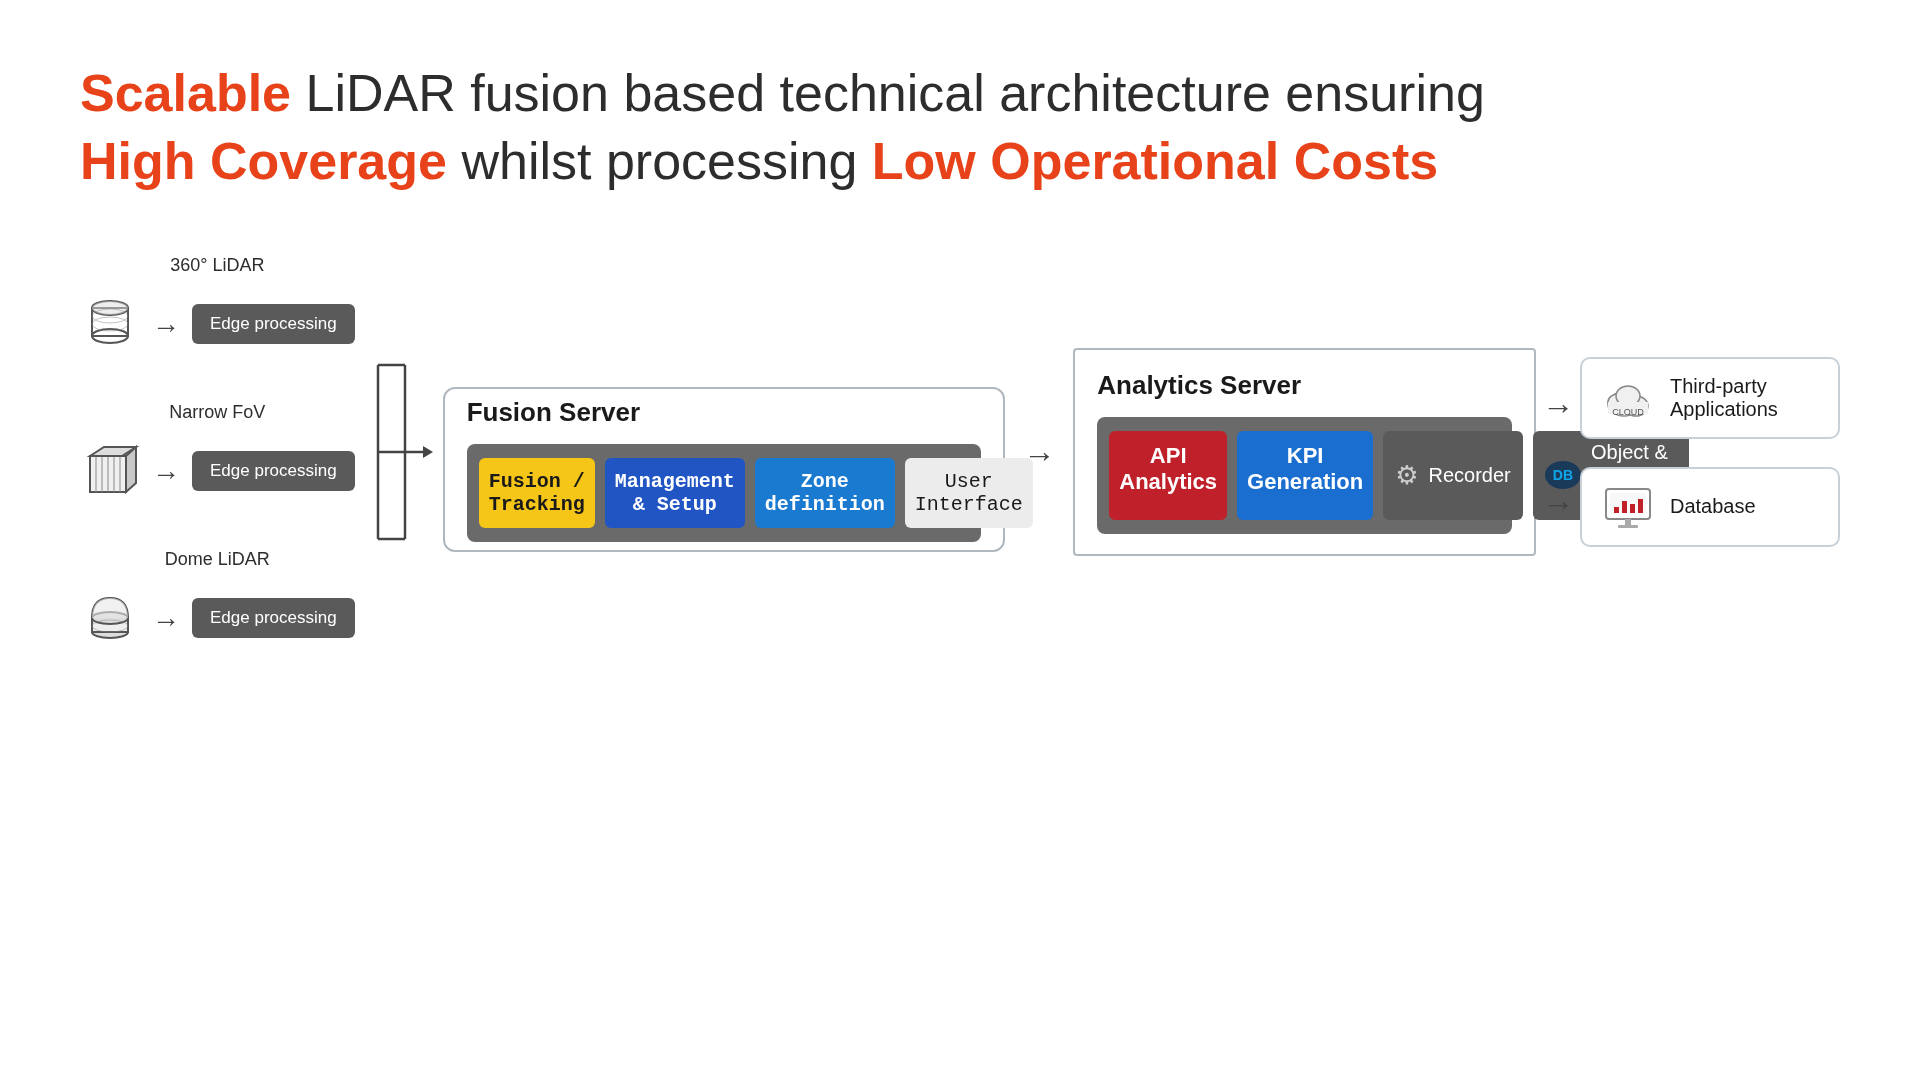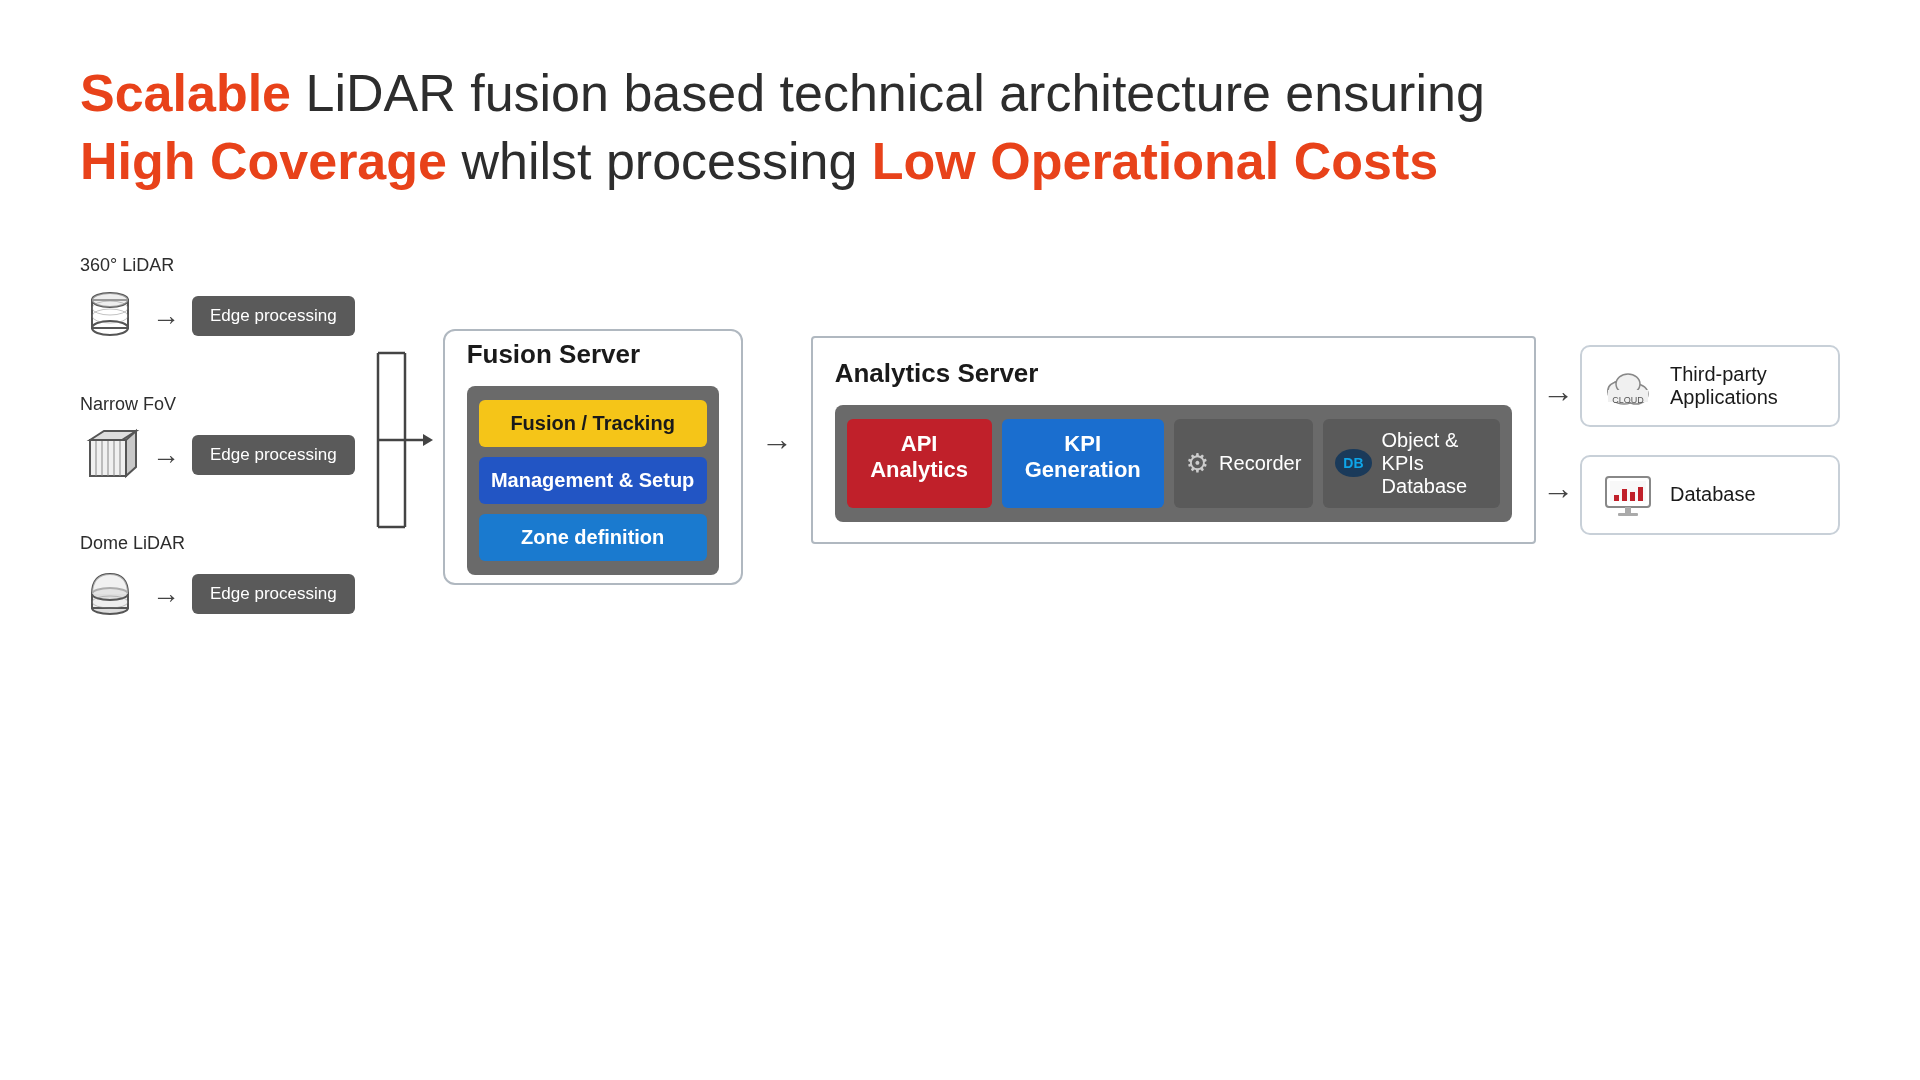--- a/index.html
+++ b/index.html
@@ -91,22 +91,23 @@
       font-size: 26px;
       font-weight: 700;
       color: #1a1a1a;
       margin-bottom: 16px;
     }
     .server-inner {
       background: #6a6a6a;
       border-radius: 8px;
       padding: 14px 12px;
       display: flex;
-      flex-direction: column;
+      flex-direction: row;
       gap: 10px;
+      font-family: Liberation Mono, monospace;
     }
 
     
     .btn-fusion-tracking {
       background: #f5c518;
       color: #1a1a1a;
       font-size: 20px;
       font-weight: 700;
       border: none;
       border-radius: 6px;
@@ -237,21 +238,22 @@
     }
     .sensors-stack {
       display: flex;
       flex-direction: column;
       gap: 48px;
       margin-right: 0;
     }
     .sensor-item {
       display: flex;
       flex-direction: column;
-      align-items: flex-start;
+      align-items: center;
+      gap: 8px;
     }
 
     .edge-row {
       display: flex;
       align-items: center;
       gap: 6px;
       margin-top: 6px;
     }
 
     
@@ -392,20 +394,21 @@
       </svg>
 
     </div>
 
     <div class="server-box">
       <div class="server-title">Fusion Server</div>
       <div class="server-inner">
         <div class="btn-fusion-tracking">Fusion / Tracking</div>
         <div class="btn-management">Management &amp; Setup</div>
         <div class="btn-zone">Zone definition</div>
+        <div class="btn-ui">User Interface</div>
       </div>
     </div>
 
     <div class="section-arrow">→</div>
 
     <div class="analytics-box">
       <div class="analytics-title">Analytics Server</div>
       <div class="analytics-inner">
         <div class="btn-api">API Analytics</div>
         <div class="btn-kpi">KPI Generation</div>

